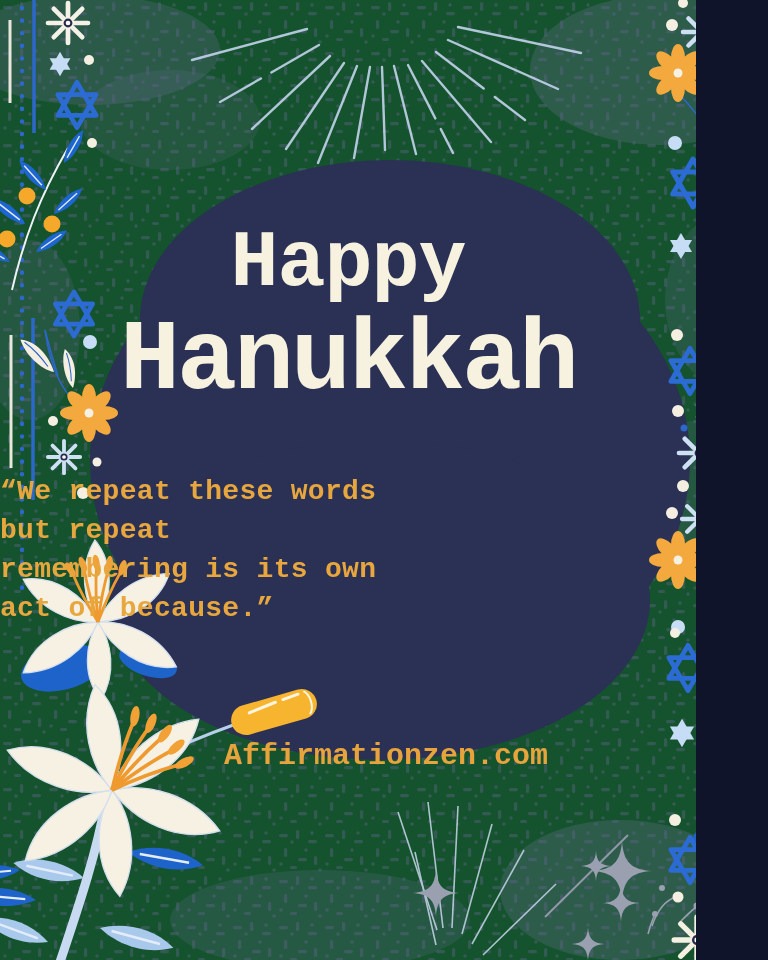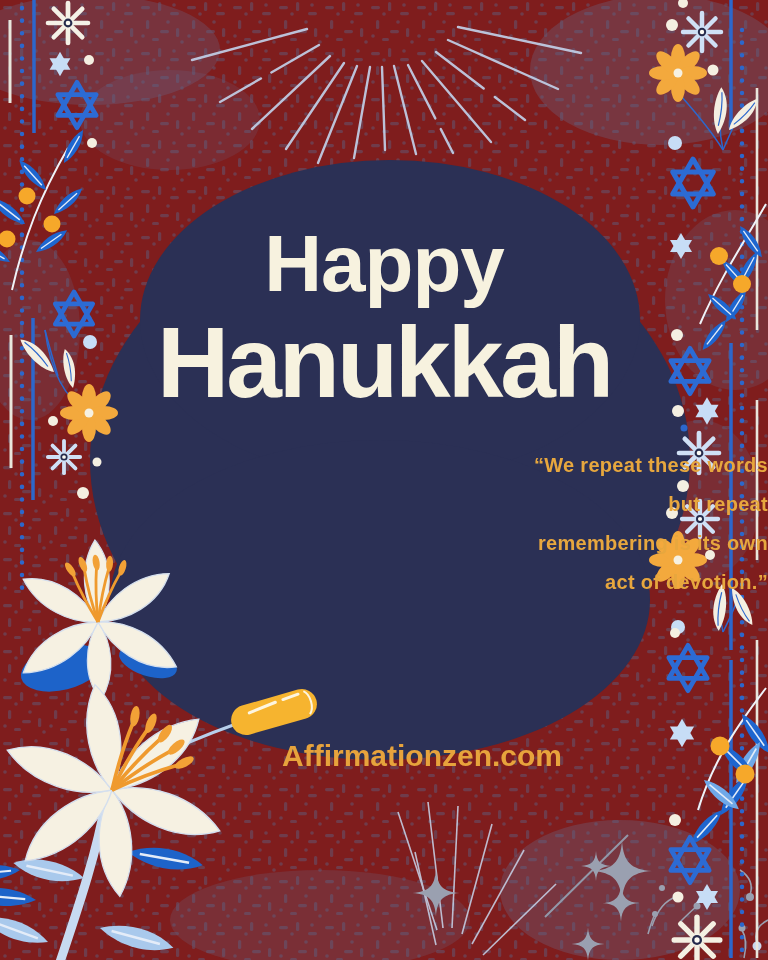--- a/index.html
+++ b/index.html
@@ -1,30 +1,30 @@
 <!DOCTYPE html>
 <html><head>
 <meta charset="utf-8">
 <style>
   html,body{margin:0;padding:0;background:#10142b;}
   .card{
-    position:relative;width:768px;height:960px;overflow:hidden;
-    background:#7f1d1d;
-    font-family:Liberation Sans, sans-serif;
+    position:relative;width:696px;height:960px;overflow:hidden;
+    background:#14532d;
+    font-family:Liberation Mono, monospace;
   }
   .art{position:absolute;left:0;top:0;}
   .title{
     position:absolute;top:224px;left:0;right:0;text-align:center;
     color:#f7f2df;font-weight:bold;line-height:1;z-index:3;
   }
   .title .l1{display:block;font-size:80px;letter-spacing:-1px;}
   .title .l2{display:block;font-size:100px;margin-top:8px;letter-spacing:-3px;}
   .quote{
-    position:absolute;top:446px;left:0;right:0;text-align:right;
-    color:#e7a73e;font-weight:bold;font-size:20px;line-height:39px;
+    position:absolute;top:472px;left:0;right:0;text-align:left;
+    color:#e7a73e;font-weight:bold;font-size:28px;line-height:39px;
     letter-spacing:.3px;z-index:3;
   }
   .site{
     position:absolute;top:739px;left:0;right:0;text-align:center;
     transform:translateX(38px);
     color:#e7a33c;font-weight:bold;font-size:30px;z-index:3;
   }
 </style>
 </head>
 <body>
@@ -374,18 +374,18 @@
 
   <div class="title">
     <span class="l1">Happy</span>
     <span class="l2">Hanukkah</span>
   </div>
 
   <div class="quote">
     <div>“We repeat these words</div>
     <div>but repeat</div>
     <div>remembering is its own</div>
-    <div>act of devotion.”</div>
+    <div>act of because.”</div>
   </div>
 
   <div class="site">Affirmationzen.com</div>
 
 </div>
 
 </body></html>

